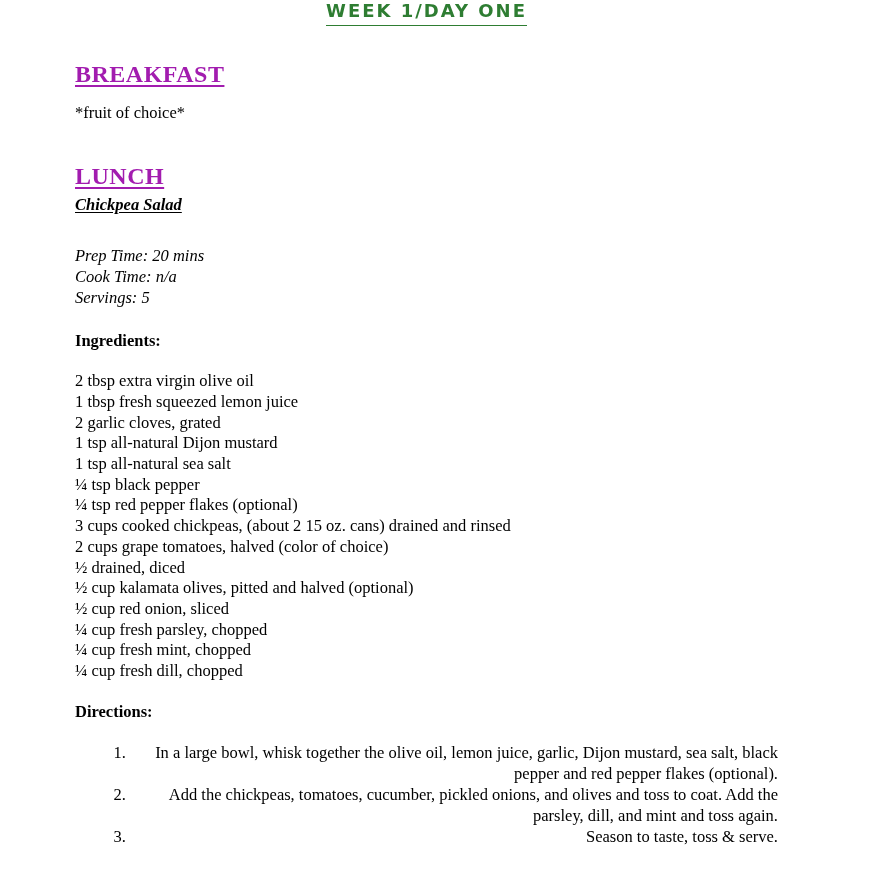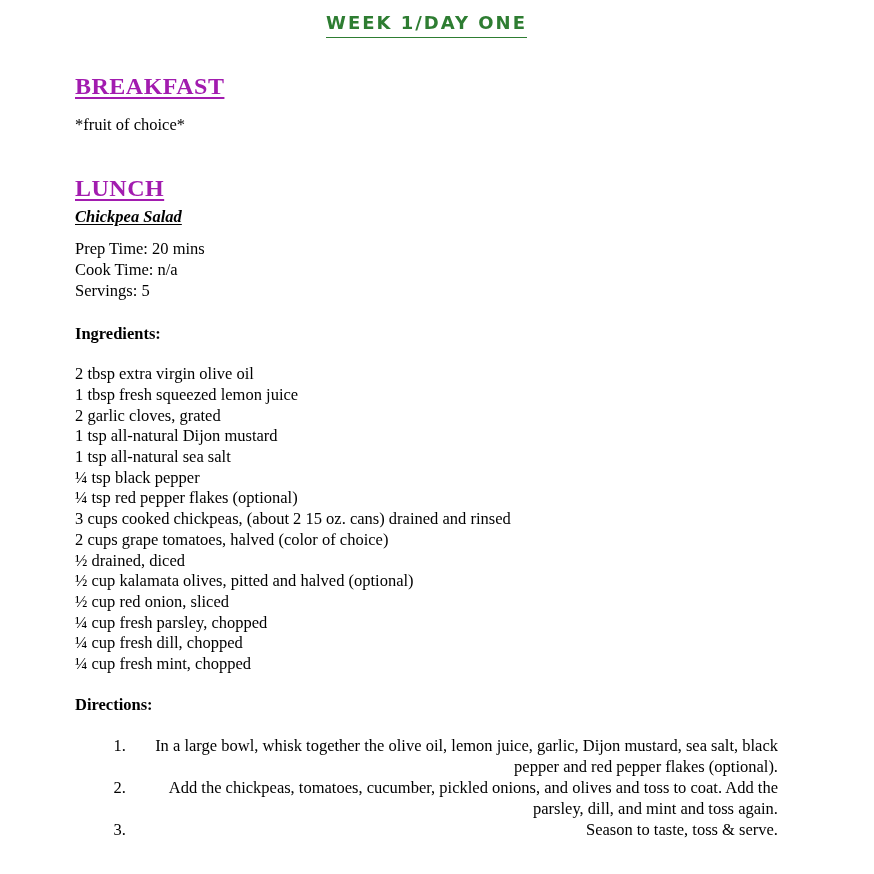--- a/index.html
+++ b/index.html
@@ -7,21 +7,21 @@
     padding: 0;
     background: #ffffff;
     width: 874px;
     height: 874px;
     overflow: hidden;
   }
   .page {
     box-sizing: border-box;
     width: 874px;
     height: 764px;
-    padding: 12px 96px 0 75px;
+    padding: 0 96px 0 75px;
     font-family: "Liberation Serif", serif;
     font-size: 16.5px;
     color: #000000;
     line-height: 20.7px;
   }
   .doc-title-wrap {
     text-align: center;
     margin: 0 0 0 0;
   }
   .doc-title {
@@ -53,21 +53,21 @@
     text-align: left;
     margin-top: 5px;
   }
   .recipe-title {
     font-weight: bold;
     font-style: italic;
     font-size: 16.5px;
     text-decoration: underline;
     text-underline-offset: 2px;
   }
-  .meta-block { margin-top: 12px; }
+  .meta-block { margin-top: 31px; font-style: italic; }
   .section-label {
     font-weight: bold;
     margin: 0;
     font-size: 16.5px;
   }
   .ingredients-label { margin-top: 22px; }
   .ingredients-list {
     list-style: none;
     margin: 20px 0 0 0;
     padding: 0;
@@ -120,22 +120,22 @@
       <li>1 tsp all-natural Dijon mustard</li>
       <li>1 tsp all-natural sea salt</li>
       <li>¼ tsp black pepper</li>
       <li>¼ tsp red pepper flakes (optional)</li>
       <li>3 cups cooked chickpeas, (about 2 15 oz. cans) drained and rinsed</li>
       <li>2 cups grape tomatoes, halved (color of choice)</li>
       <li>½ drained, diced</li>
       <li>½ cup kalamata olives, pitted and halved (optional)</li>
       <li>½ cup red onion, sliced</li>
       <li>¼ cup fresh parsley, chopped</li>
+      <li>¼ cup fresh mint, chopped</li>
       <li>¼ cup fresh dill, chopped</li>
-      <li>¼ cup fresh mint, chopped</li>
     </ul>
 
   <p class="section-label directions-label">Directions:</p>
 
   <ol class="directions-list">
       <li>In a large bowl, whisk together the olive oil, lemon juice, garlic, Dijon mustard, sea salt, black pepper and red pepper flakes (optional).</li>
       <li>Add the chickpeas, tomatoes, cucumber, pickled onions, and olives and toss to coat. Add the parsley, dill, and mint and toss again.</li>
       <li>Season to taste, toss &amp; serve.</li>
     </ol>
 

